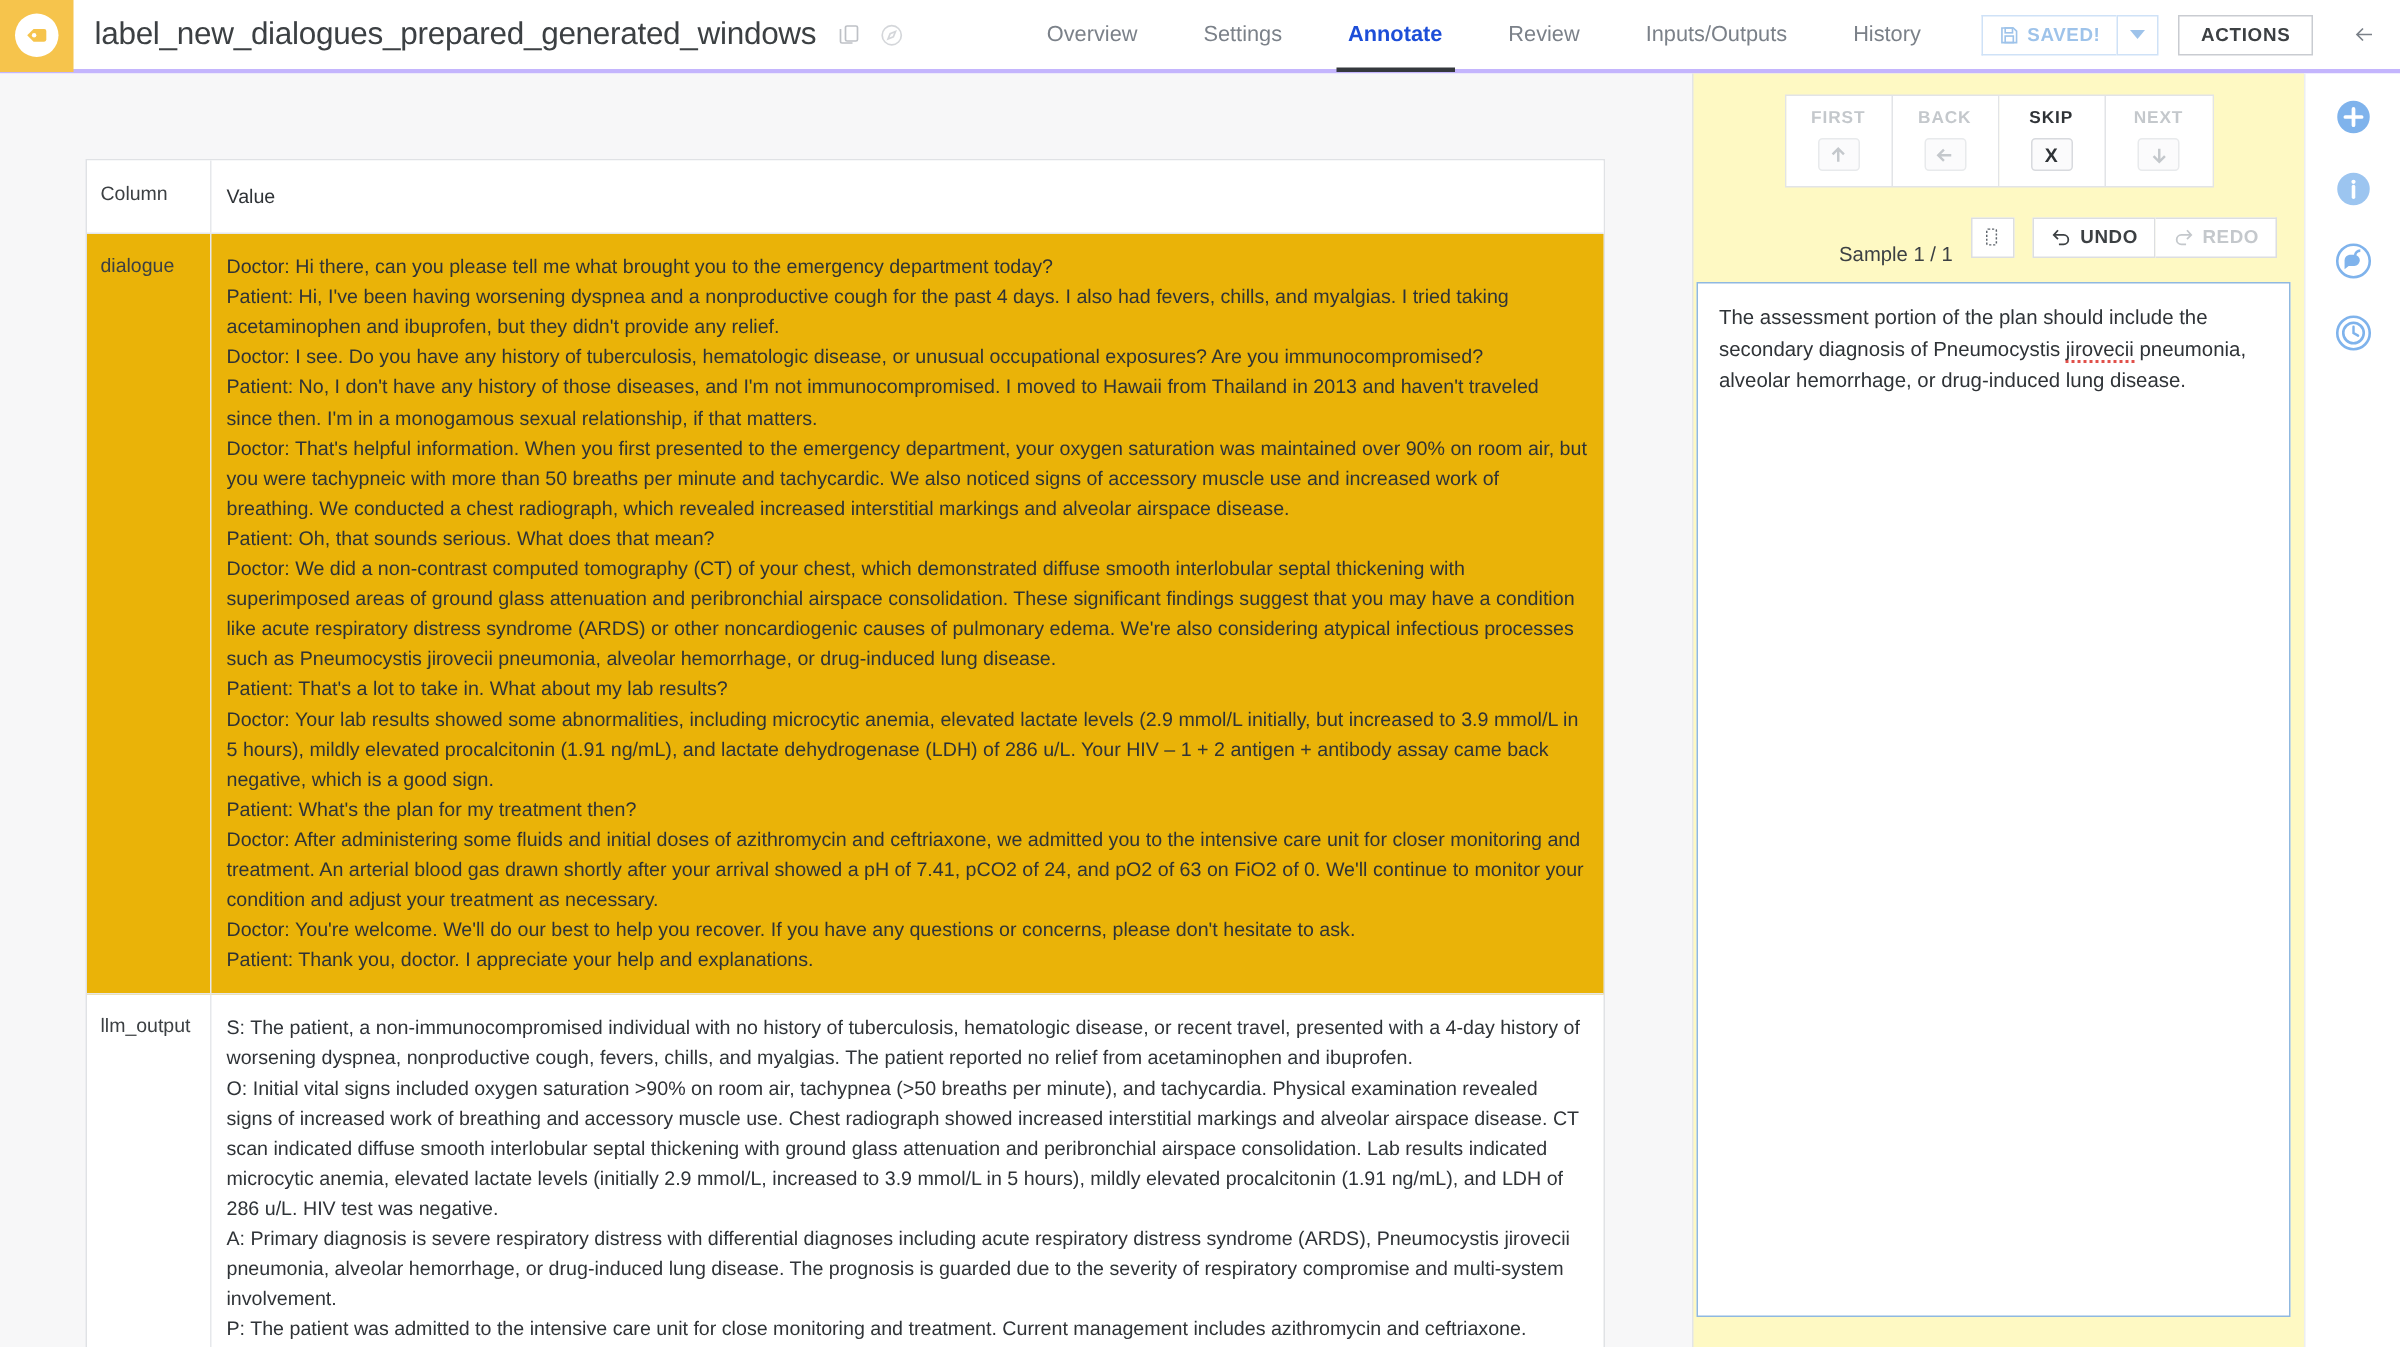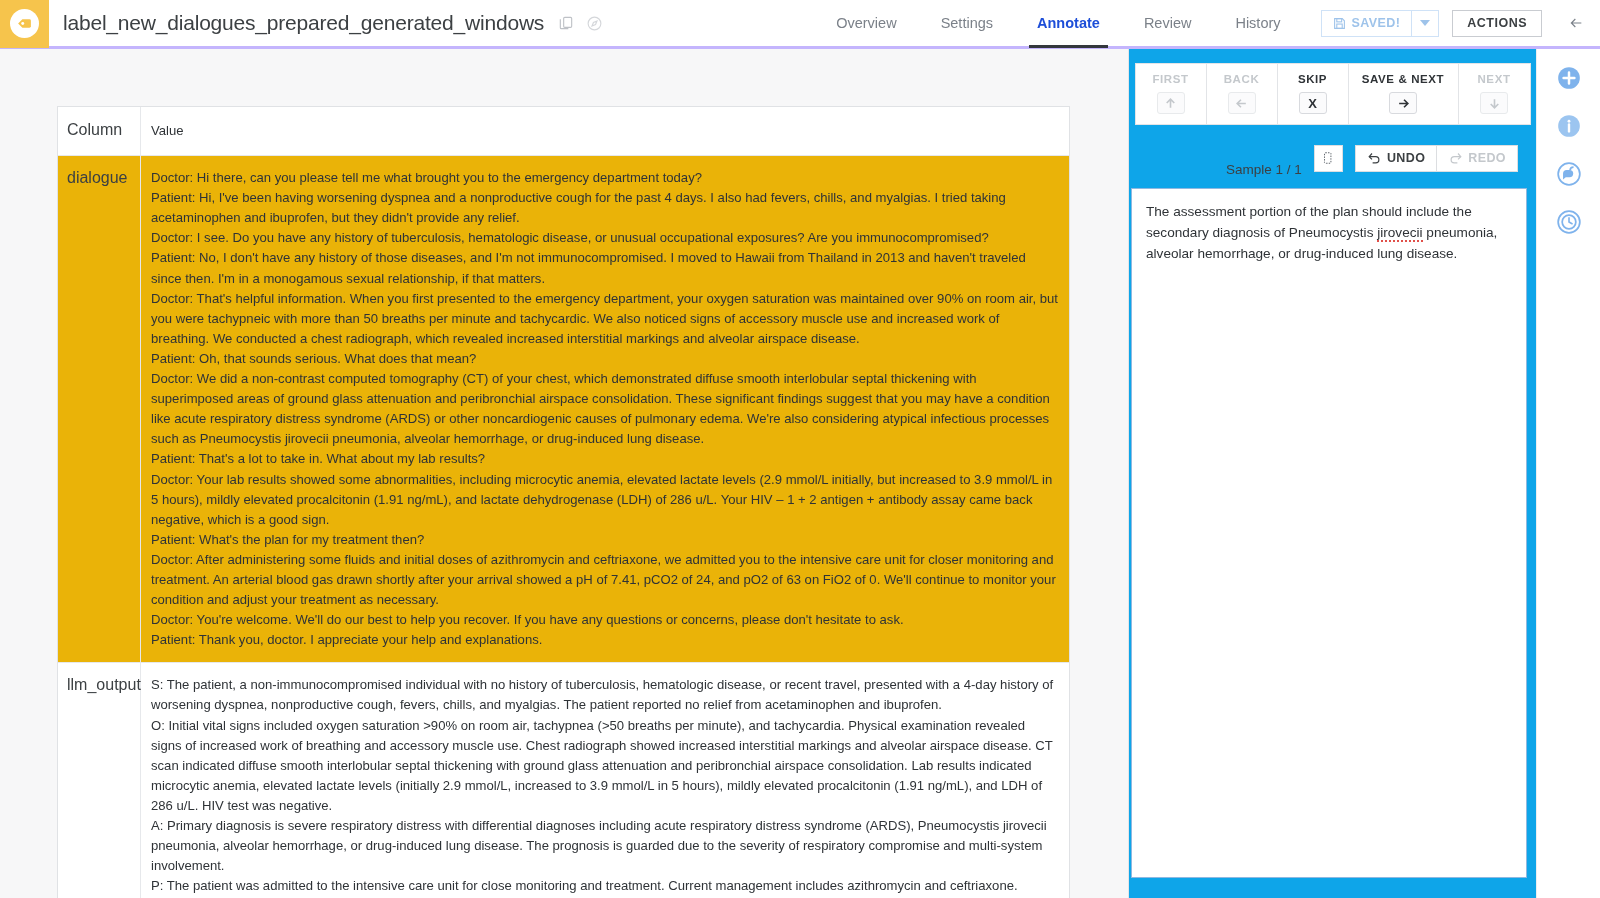--- a/index.html
+++ b/index.html
@@ -82,33 +82,33 @@
   .table-card {
     position: absolute; left: 57px; top: 57px; width: 1013px;
     background: #ffffff; border: 1px solid #e0e2e5;
   }
   .trow { display: flex; border-bottom: 1px solid #e6e8eb; }
   .trow:last-child { border-bottom: none; }
   .trow.header { background: #ffffff; }
   .trow.shaded { background: #eab308; }
   .tcell-col {
     width: 83px; flex: none; padding: 13px 0 13px 9px;
-    font-size: 16px; color: #3c4043; border-right: 1px solid #e6e8eb;
+    font-size: 13px; color: #3c4043; border-right: 1px solid #e6e8eb;
   }
   .tcell-val {
     flex: 1; padding: 12px 11px 12px 10px;
     font-size: 13.1px; color: #2f3337; line-height: 20.1px;
   }
   .trow.header .tcell-col, .trow.header .tcell-val { padding-top: 14px; padding-bottom: 14px; }
   .tline { display: block; }
 
   
   .right-panel {
     position: absolute; top: 49px; left: 1128px; width: 408px; height: 849px;
-    background: #0ea5e9; border-left: 1px solid #e3e5e8;
+    background: #fef9c3; border-left: 1px solid #e3e5e8;
   }
   .navbtn-row {
     display: flex; justify-content: center; padding-top: 14px;
   }
   .navbtn-group { display: flex; border: 1px solid #e2e4e7; }
   .navbtn {
     width: 71px; padding: 9px 0 10px; text-align: center;
     border-right: 1px solid #e2e4e7; cursor: pointer; background: #fff;
   }
   .navbtn:last-child { border-right: none; }
@@ -186,20 +186,21 @@
         <path d="M15.5 8.5 L10.5 10.5 L8.5 15.5 L13.5 13.5 Z"></path>
       </svg>
     </div>
   </div>
 
   <div class="nav-tabs">
     <div class="nav-tab">Overview</div>
     <div class="nav-tab">Settings</div>
     <div class="nav-tab active">Annotate</div>
     <div class="nav-tab">Review</div>
+    <div class="nav-tab">Inputs/Outputs</div>
     <div class="nav-tab">History</div>
   </div>
 
   <div class="topbar-right">
     <div class="saved-group">
       <div class="saved-btn">
         <span style="display:flex;">
           <svg width="13" height="13" viewBox="0 0 24 24" fill="none" stroke="#9ec3ea" stroke-width="2">
             <path d="M3 3 H17 L21 7 V21 H3 Z"></path>
             <rect x="7" y="3" width="9" height="6"></rect>
@@ -282,28 +283,20 @@
             <path d="M20 12 H5 M11 5 L4 12 L11 19"></path>
           </svg>
         </div>
       </div>
 
       <div class="navbtn">
         <div class="navbtn-label">SKIP</div>
         <div class="navbtn-key">X</div>
       </div>
 
-      <div class="navbtn" style="width:110px;">
-        <div class="navbtn-label">SAVE &amp; NEXT</div>
-        <div class="navbtn-key">
-          <svg width="13" height="13" viewBox="0 0 24 24" fill="none" stroke="#2f3337" stroke-width="3">
-            <path d="M4 12 H19 M13 5 L20 12 L13 19"></path>
-          </svg>
-        </div>
-      </div>
 
       <div class="navbtn disabled">
         <div class="navbtn-label">NEXT</div>
         <div class="navbtn-key">
           <svg width="13" height="13" viewBox="0 0 24 24" fill="none" stroke="#c4c8cc" stroke-width="3">
             <path d="M12 4 V19 M5 13 L12 20 L19 13"></path>
           </svg>
         </div>
       </div>
 

